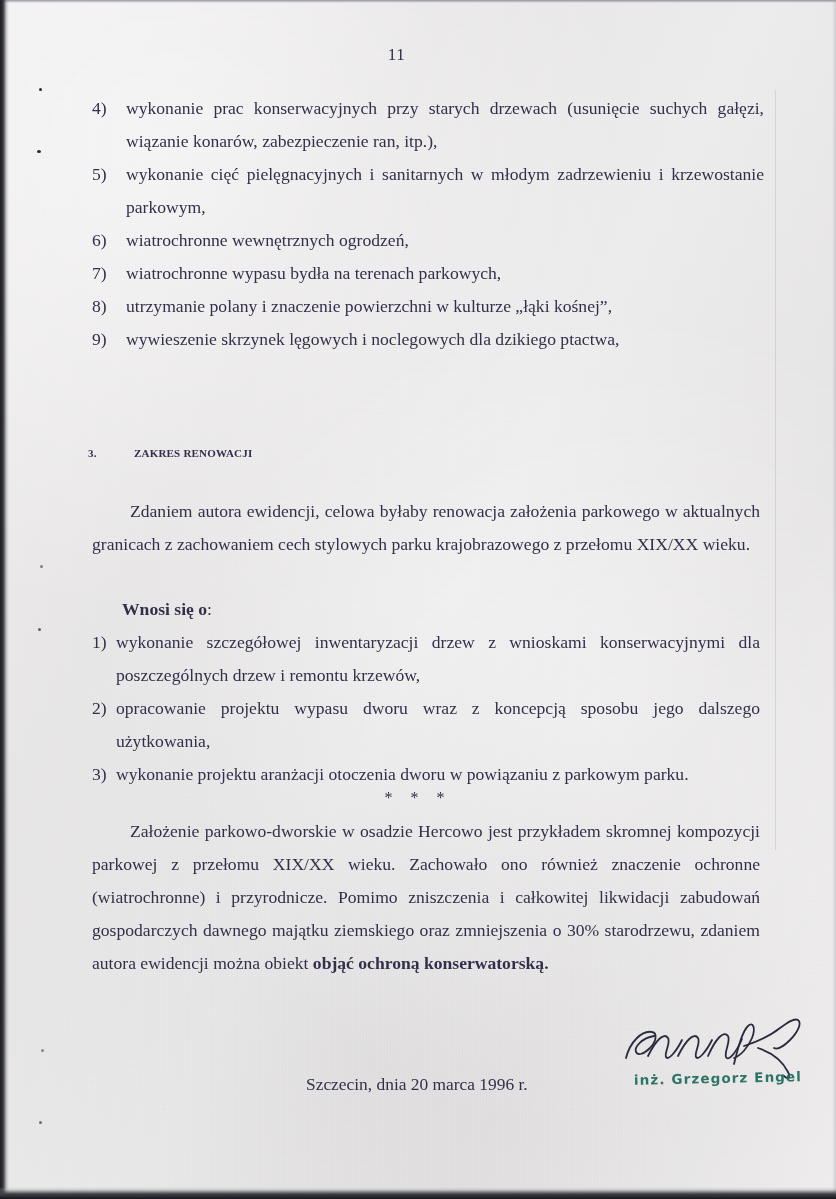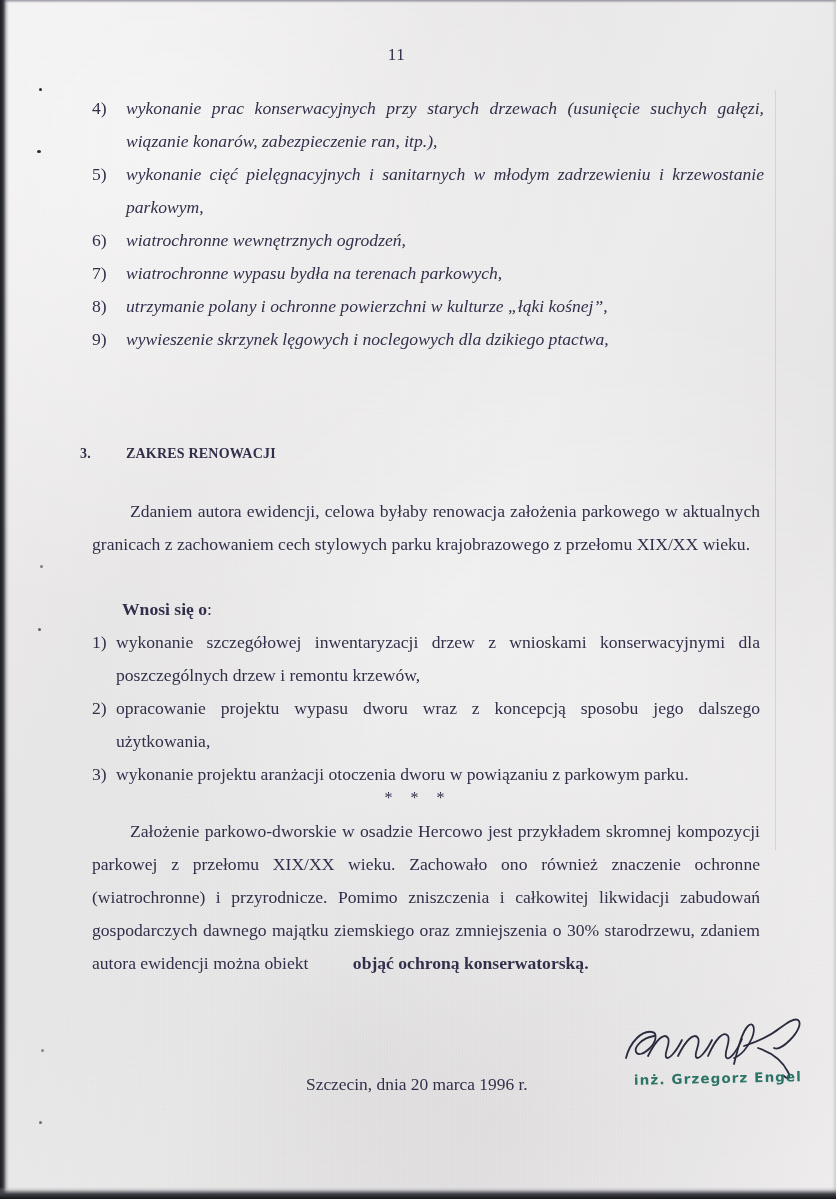--- a/index.html
+++ b/index.html
@@ -107,30 +107,29 @@
     align-items: flex-start;
     margin-bottom: 0;
   }
   .list-a .marker {
     flex: 0 0 auto;
     width: 34px;
     text-align: left;
   }
   .list-a .li-text {
     flex: 1 1 auto;
-    font-style: italic;
   }
   .just .li-text { text-align: justify; text-align-last: left; }
 
   .heading {
-    left: 80px;
+    left: 88px;
     top: 437px;
     width: 672px;
     font-weight: bold;
-    font-size: 14px;
+    font-size: 11px;
     letter-spacing: .2px;
   }
   .heading .num { display: inline-block; width: 46px; }
 
   .para {
     text-align: justify;
     text-align-last: left;
   }
 
   .para-1 {
@@ -166,21 +165,21 @@
     letter-spacing: 7px;
     font-size: 16px;
   }
 
   .para-2 {
     left: 92px;
     top: 815px;
     width: 668px;
     text-indent: 38px;
   }
-  .para-2 b { font-weight: bold; margin-left: 40px; }
+  .para-2 b { font-weight: bold; }
 
   .place-date {
     left: 0;
     top: 1068px;
     width: 681px;
     padding-left: 306px;
     box-sizing: border-box;
     font-size: 17.4px;
   }
 
@@ -242,21 +241,21 @@
       <div class="li">
         <span class="marker">6)</span>
         <span class="li-text">wiatrochronne wewnętrznych ogrodzeń,</span>
       </div>
       <div class="li">
         <span class="marker">7)</span>
         <span class="li-text">wiatrochronne wypasu bydła na terenach parkowych,</span>
       </div>
       <div class="li">
         <span class="marker">8)</span>
-        <span class="li-text">utrzymanie polany i ochronne powierzchni w kulturze „łąki kośnej”,</span>
+        <span class="li-text">utrzymanie polany i znaczenie powierzchni w kulturze „łąki kośnej”,</span>
       </div>
       <div class="li">
         <span class="marker">9)</span>
         <span class="li-text">wywieszenie skrzynek lęgowych i noclegowych dla dzikiego ptactwa,</span>
       </div>
     </div>
 
     <div class="block heading">
       <span class="num">3.</span><span>ZAKRES RENOWACJI</span>
     </div>

